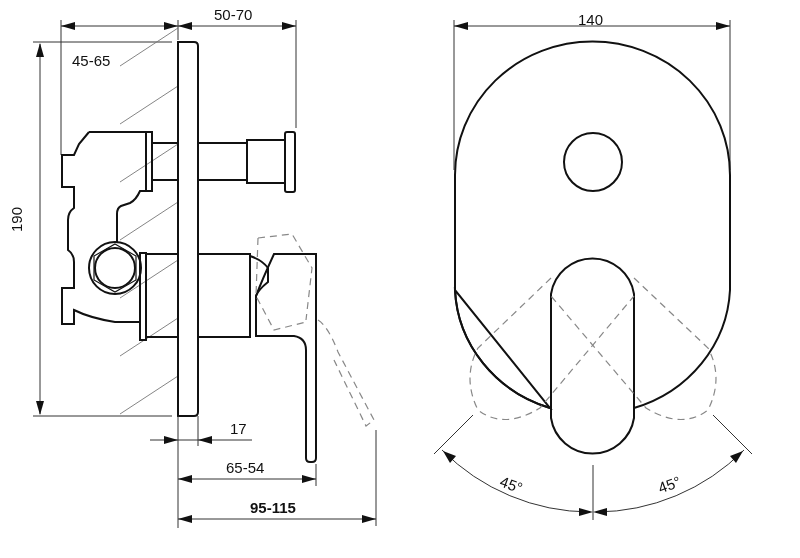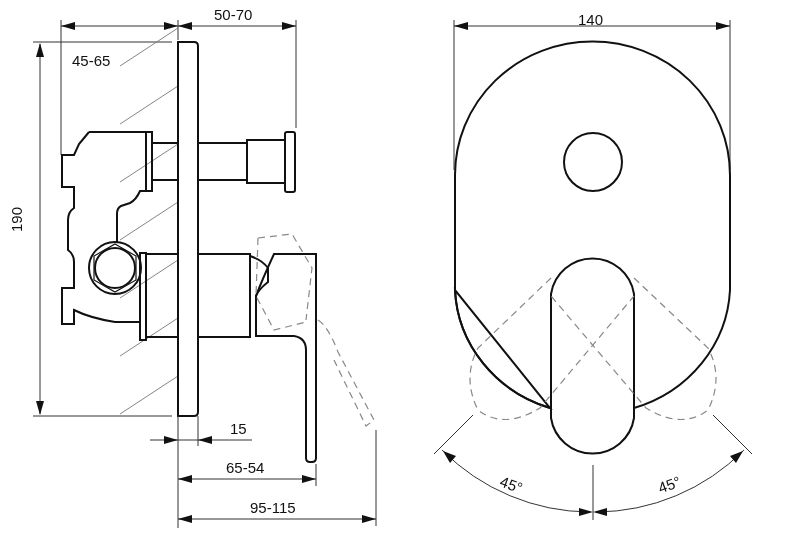--- a/index.html
+++ b/index.html
@@ -114,19 +114,19 @@
     <polygon class="arr" points="443,451 456,456 450,463"></polygon>
     <polygon class="arr" points="743,451 730,456 736,463"></polygon>
     <polygon class="arr" points="593,512 579,508 579,516"></polygon>
     <polygon class="arr" points="593,512 607,508 607,516"></polygon>
   </g>
 </svg>
 
 <div class="lbl" style="left:72px;top:6px;margin-top:46px;">45-65</div>
 <div class="lbl" style="left:214px;top:6px;text-align:right;">50-70</div>
 <div class="lbl" style="left:8px;top:232px;transform:rotate(-90deg);transform-origin:left top;">190</div>
-<div class="lbl" style="left:230px;top:420px;">15</div>
+<div class="lbl" style="left:230px;top:420px;">17</div>
 <div class="lbl" style="left:226px;top:459px;">65-54</div>
-<div class="lbl" style="left:250px;top:499px;">95-115</div>
+<div class="lbl" style="left:250px;top:499px;font-weight:bold;">95-115</div>
 
 <div class="lbl" style="left:578px;top:11px;">140</div>
 <div class="lbl" style="left:500px;top:476px;transform:rotate(20deg);">45°</div>
 <div class="lbl" style="left:658px;top:476px;transform:rotate(-20deg);">45°</div>
 
 </body></html>

